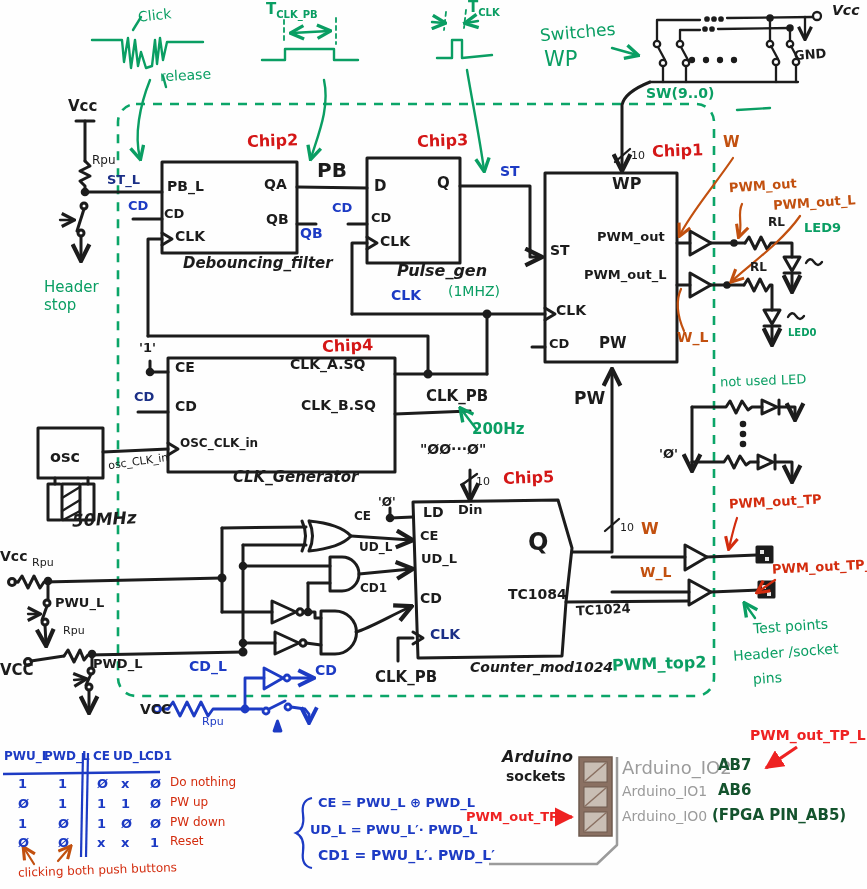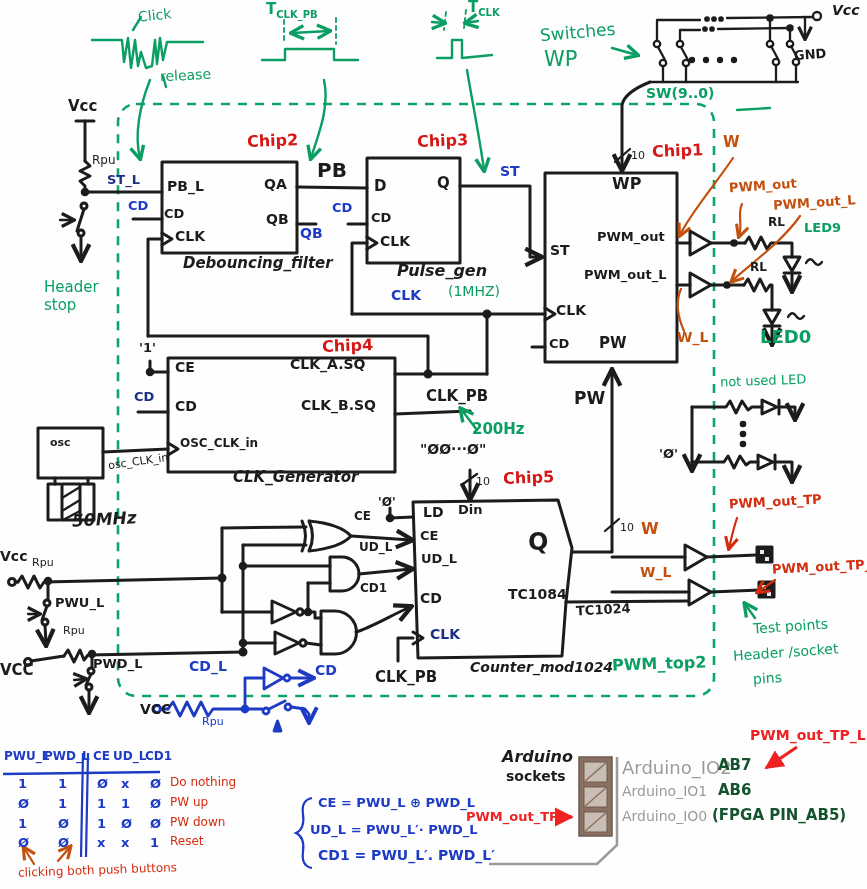--- a/index.html
+++ b/index.html
@@ -418,37 +418,37 @@
 <span class="lb bd" style="left:574px;top:390px;font-size:17px">PW</span>
 <span class="lb" style="left:620px;top:522px;font-size:11px">10</span>
 
 <span class="lb org bd" style="left:723px;top:135px;font-size:15px">W</span>
 <span class="lb org bd" style="left:729px;top:179px;font-size:13px;transform:rotate(-4deg)">PWM_out</span>
 <span class="lb org bd" style="left:773px;top:196px;font-size:13px;transform:rotate(-4deg)">PWM_out_L</span>
 <span class="lb org bd" style="left:677px;top:330px;font-size:14px">W_L</span>
 <span class="lb bd" style="left:768px;top:216px;font-size:12px">RL</span>
 <span class="lb bd" style="left:750px;top:261px;font-size:12px">RL</span>
 <span class="lb grn bd" style="left:804px;top:221px;font-size:13px">LED9</span>
-<span class="lb grn bd" style="left:760px;top:328px;font-size:18px">LED0</span>
+<span class="lb grn bd" style="left:788px;top:328px;font-size:10px">LED0</span>
 <span class="lb grn" style="left:720px;top:374px;font-size:13px;transform:rotate(-2deg)">not used LED</span>
 <span class="lb bd" style="left:659px;top:447px;font-size:13px">'Ø'</span>
 
 <span class="lb red bd" style="left:322px;top:338px;font-size:16px;transform:rotate(-2deg)">Chip4</span>
 <span class="lb bd" style="left:139px;top:341px;font-size:13px">'1'</span>
 <span class="lb bd" style="left:175px;top:360px;font-size:14px">CE</span>
 <span class="lb bd" style="left:175px;top:399px;font-size:14px">CD</span>
 <span class="lb nav bd" style="left:134px;top:390px;font-size:13px">CD</span>
 <span class="lb bd" style="left:180px;top:437px;font-size:12px">OSC_CLK_in</span>
 <span class="lb bd" style="left:290px;top:357px;font-size:14px">CLK_A.SQ</span>
 <span class="lb bd" style="left:301px;top:398px;font-size:14px">CLK_B.SQ</span>
 <span class="lb it bd" style="left:233px;top:470px;font-size:15px">CLK_Generator</span>
 <span class="lb bd" style="left:426px;top:389px;font-size:15px">CLK_PB</span>
 <span class="lb grn bd" style="left:472px;top:422px;font-size:15px">200Hz</span>
 
-<span class="lb bd" style="left:50px;top:437px;font-size:11px">osc</span>
+<span class="lb bd" style="left:50px;top:449px;font-size:16px">osc</span>
 <span class="lb" style="left:108px;top:456px;font-size:11px;transform:rotate(-8deg)">osc_CLK_in</span>
 <span class="lb it bd" style="left:72px;top:511px;font-size:17px;transform:rotate(-3deg)">50MHz</span>
 
 <span class="lb red bd" style="left:503px;top:470px;font-size:16px;transform:rotate(-2deg)">Chip5</span>
 <span class="lb bd" style="left:420px;top:442px;font-size:14px">"ØØ···Ø"</span>
 <span class="lb" style="left:476px;top:476px;font-size:11px">10</span>
 <span class="lb bd" style="left:378px;top:496px;font-size:12px">'Ø'</span>
 <span class="lb bd" style="left:458px;top:503px;font-size:13px">Din</span>
 <span class="lb bd" style="left:423px;top:505px;font-size:14px">LD</span>
 <span class="lb bd" style="left:420px;top:529px;font-size:13px">CE</span>

